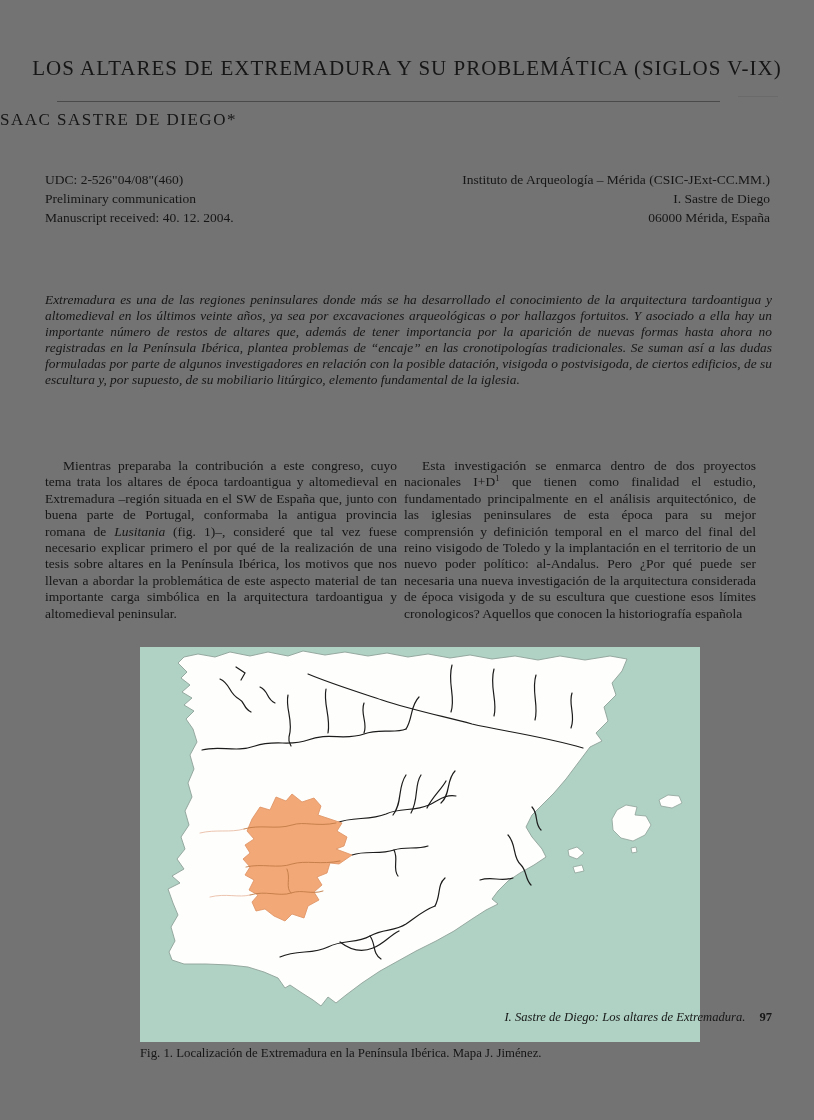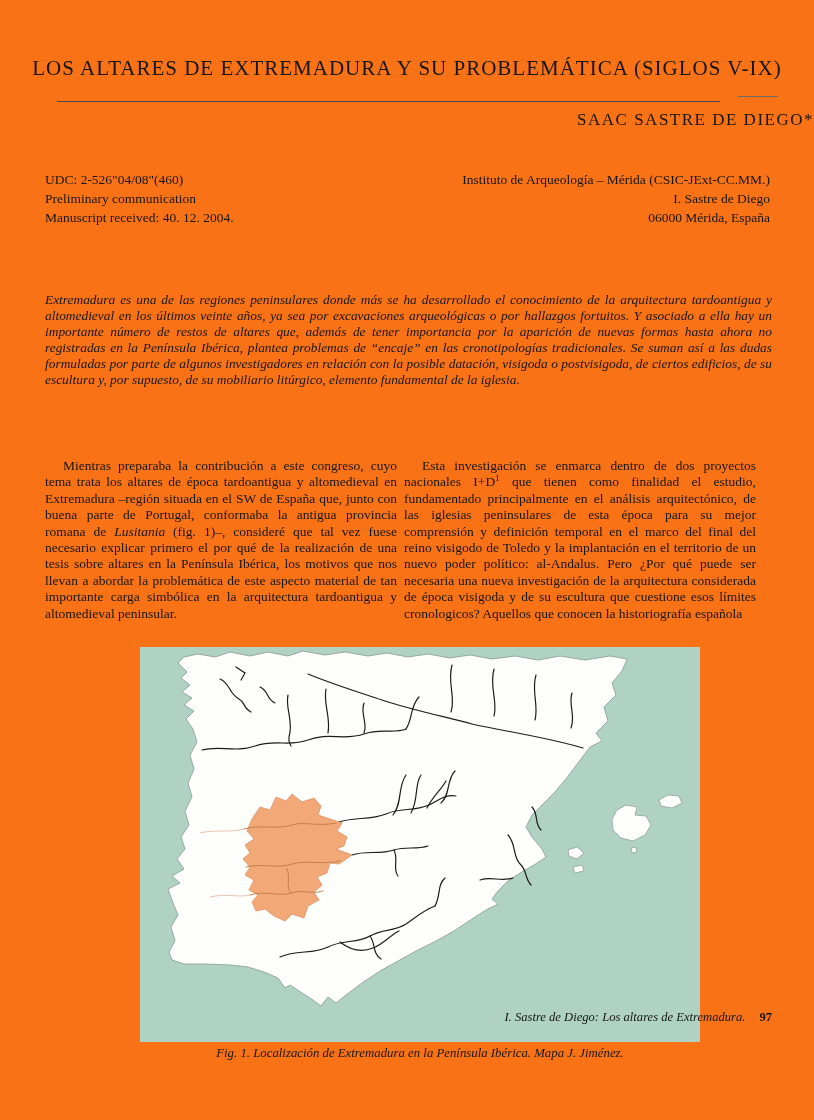--- a/index.html
+++ b/index.html
@@ -1,38 +1,38 @@
 <!DOCTYPE html>
 <html><head>
 <meta charset="utf-8">
 <style>
   html,body{margin:0;padding:0;}
   body{width:814px;height:1120px;background:#e8e8e8;font-family:"Liberation Serif","DejaVu Serif",serif;}
-  .page{position:relative;width:814px;height:1120px;background:#f97316;color:#161616;overflow:hidden;}
+  .page{position:relative;width:814px;height:1120px;background:#737373;color:#161616;overflow:hidden;}
 
   .title{position:absolute;top:56px;left:0;width:814px;margin:0;text-align:center;
          font-size:21px;font-weight:500;letter-spacing:1px;}
   .rule-long{position:absolute;top:101px;left:57px;width:663px;height:1px;background:#4a4a4a;}
   .rule-short{position:absolute;top:96px;left:738px;width:40px;height:1px;background:#6a6a6a;}
-  .author{position:absolute;top:110px;left:0;width:814px;margin:0;text-align:right;
+  .author{position:absolute;top:110px;left:0;width:814px;margin:0;text-align:left;
           font-size:17px;font-weight:500;letter-spacing:1.5px;}
 
   .meta-left{position:absolute;top:170px;left:45px;font-size:13.5px;line-height:19px;}
   .meta-right{position:absolute;top:170px;right:44px;text-align:right;font-size:13.5px;line-height:19px;}
 
   .abstract{position:absolute;top:292px;left:45px;width:727px;margin:0;
             font-style:italic;font-size:13.4px;line-height:16px;text-align:justify;}
 
   .columns{position:absolute;top:458px;left:45px;width:727px;display:flex;gap:7px;}
   .col{width:352px;margin:0;font-size:13.5px;line-height:16.4px;text-align:justify;text-indent:18px;}
   .col sup{font-size:9px;line-height:0;}
 
   .map-figure{position:absolute;top:647px;left:140px;width:560px;height:395px;margin:0;}
-  .caption{position:absolute;top:1046px;left:140px;width:560px;text-align:center;
-           font-style:italic;font-size:12.8px;}
+  .caption{position:absolute;top:1046px;left:140px;width:560px;
+           font-size:12.8px;}
 
   .footer{position:absolute;top:1010px;right:42px;font-size:12.6px;}
   .runhead{font-style:italic;}
   .pagenum{font-style:normal;font-weight:bold;margin-left:14px;}
 </style>
 </head>
 <body>
 
 <div class="page">
 

